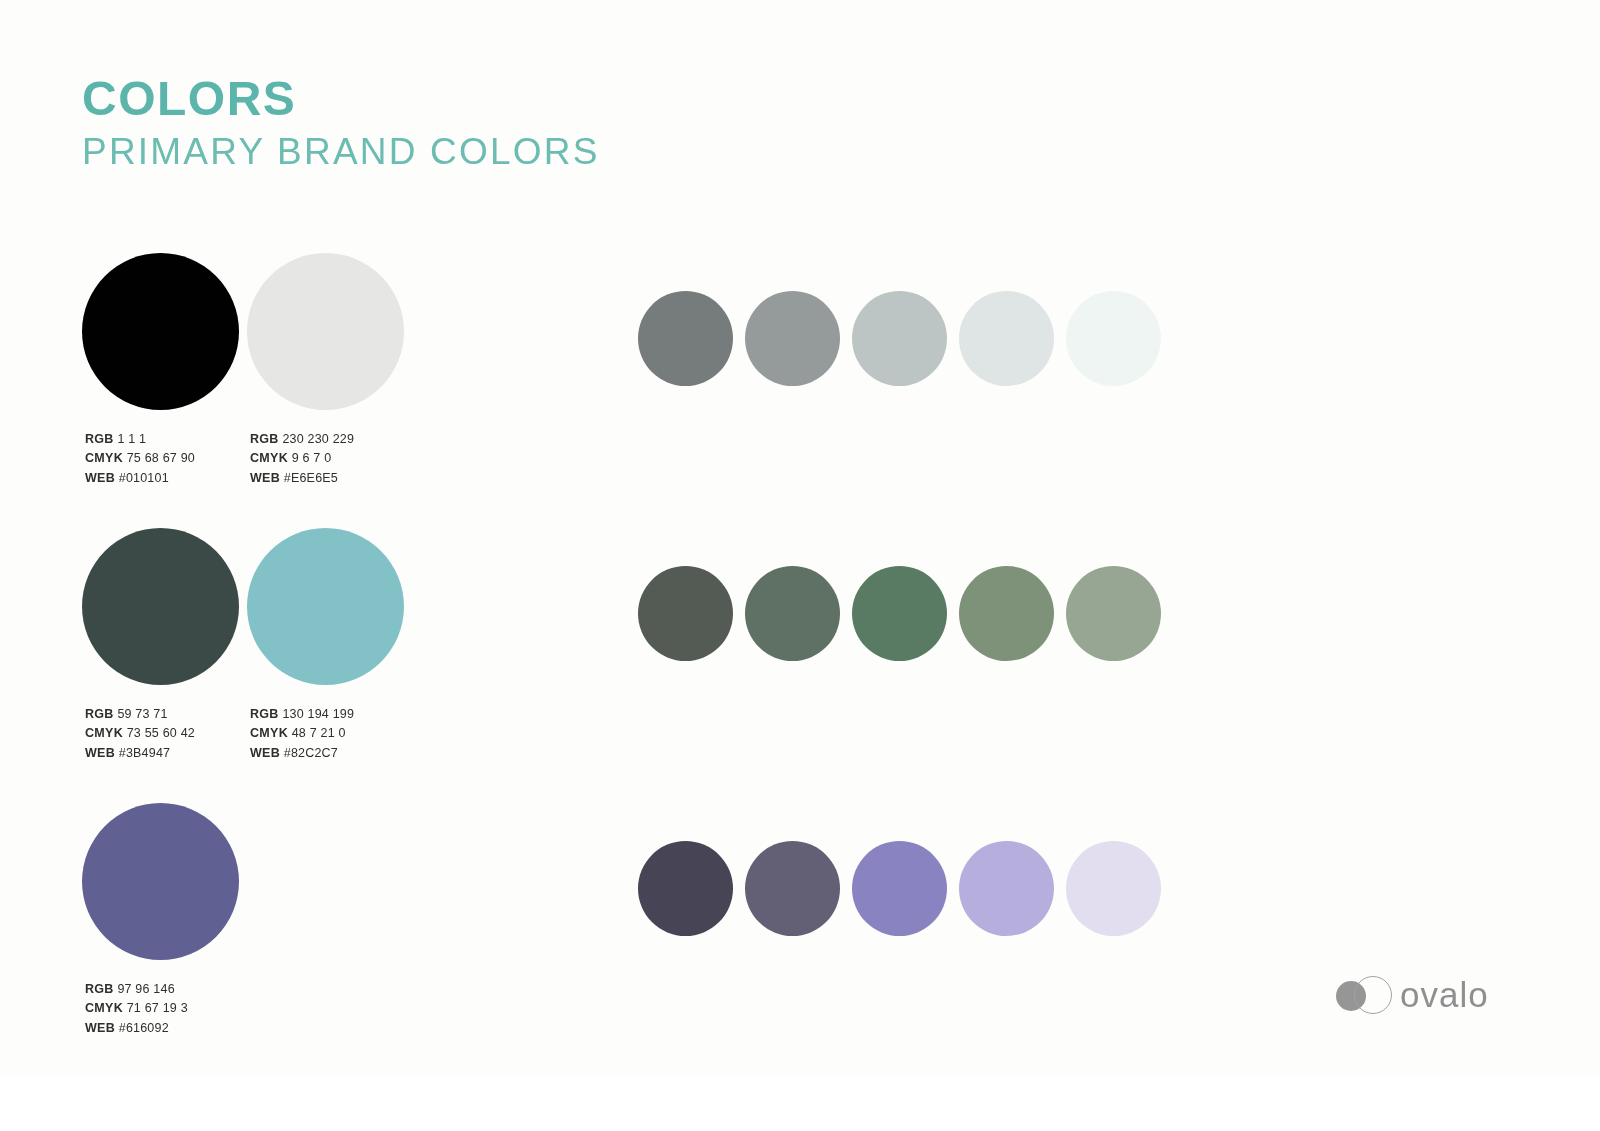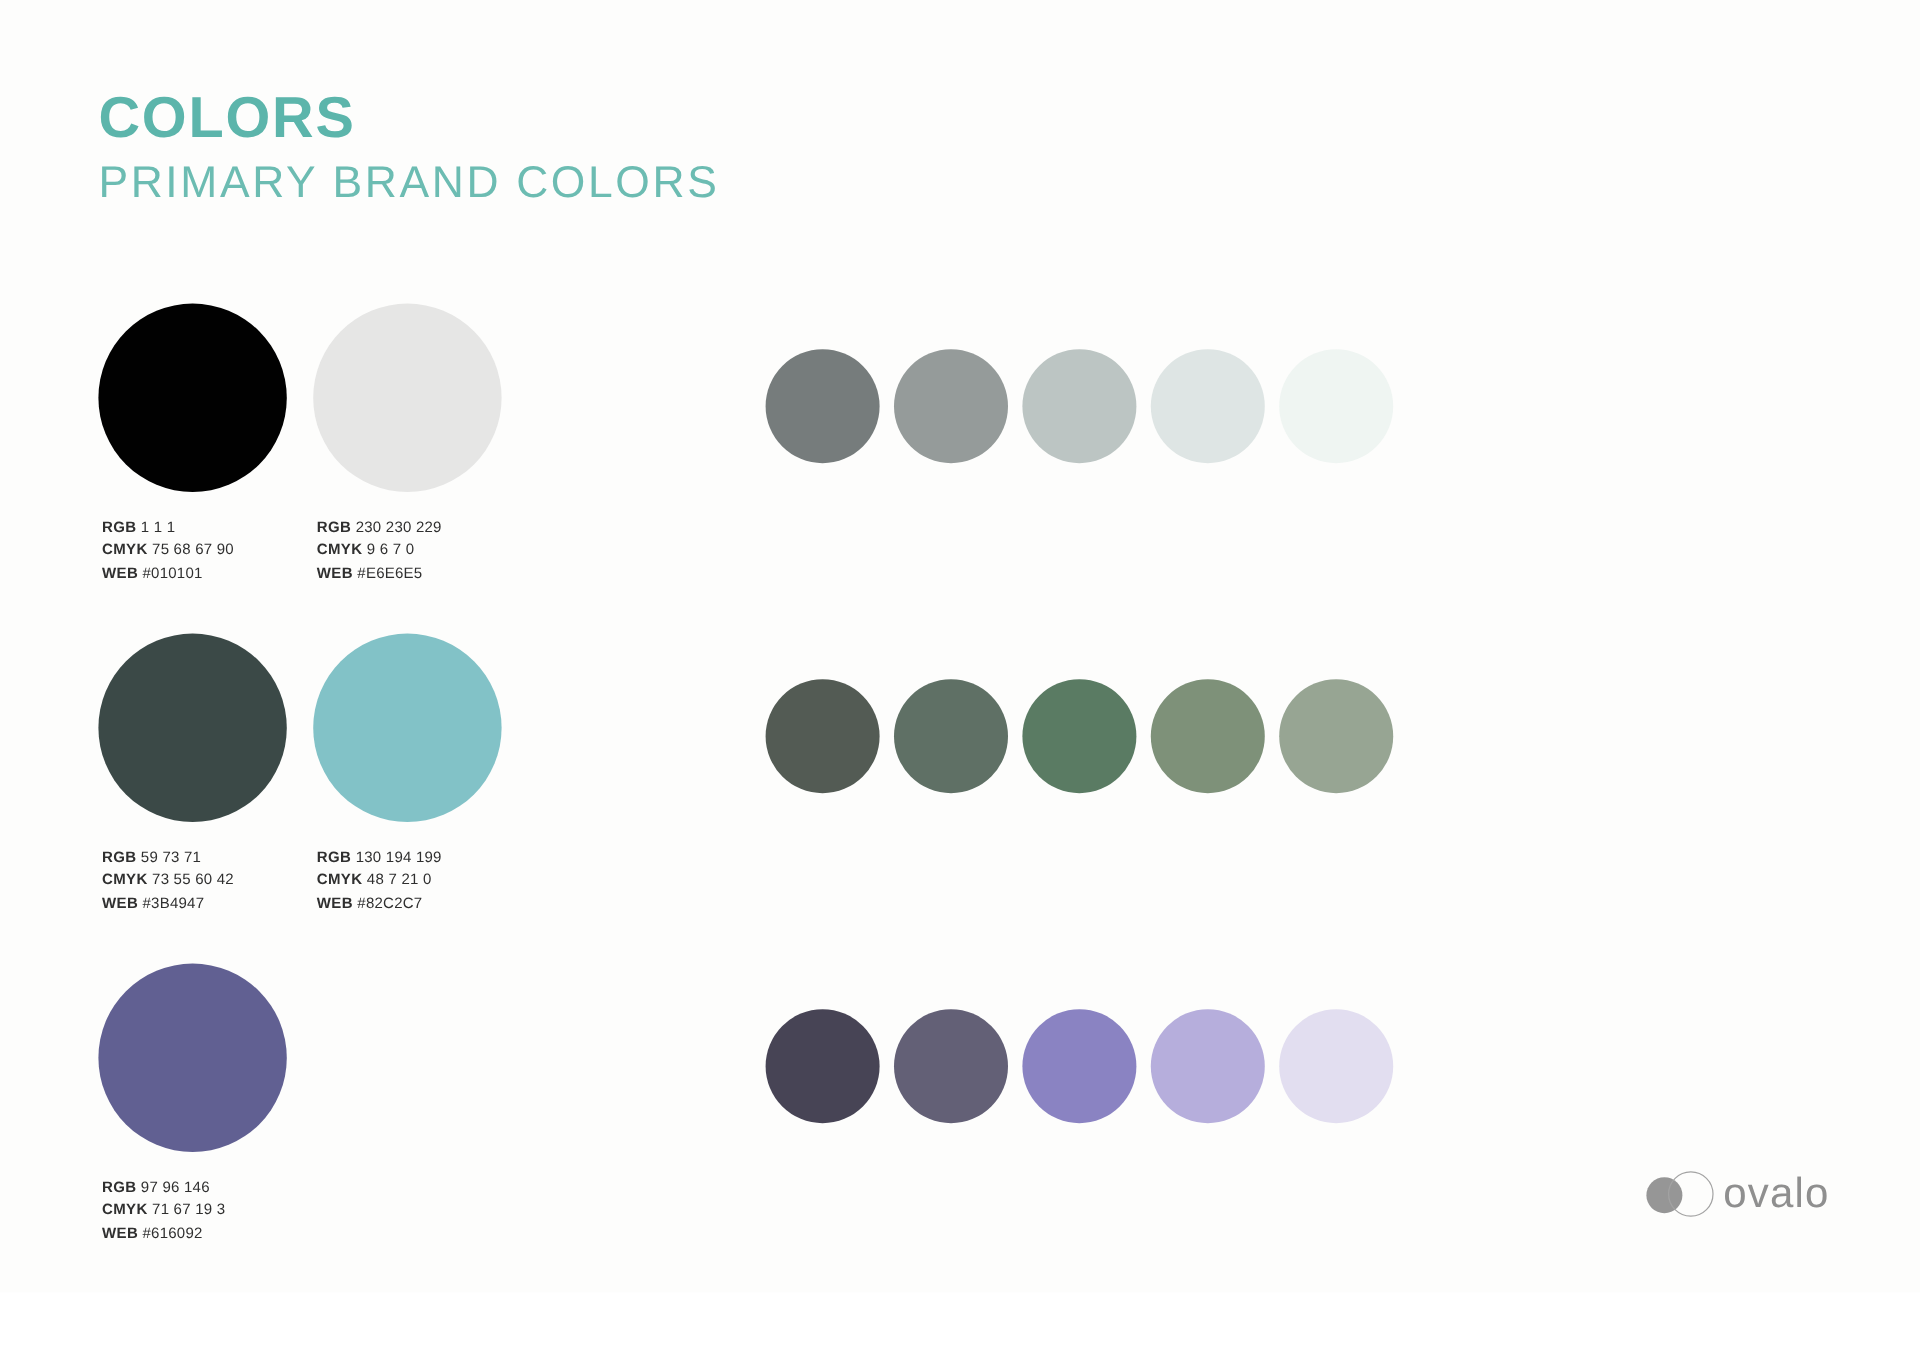--- a/index.html
+++ b/index.html
@@ -50,21 +50,21 @@
   .row-1 { top: 253px; }
   .row-2 { top: 528px; }
   .row-3 { top: 803px; }
 
   
   .big-group {
     position: absolute;
     left: 82px;
     top: 0;
     display: flex;
-    gap: 16px;
+    gap: 2px;
   }
   .big-cell {
     width: 163px;
     position: relative;
   }
   .big-circle {
     width: 157px;
     height: 157px;
     border-radius: 50%;
   }
@@ -99,21 +99,21 @@
   .small-cell { width: 107px; }
   .small-circle {
     width: 95px;
     height: 95px;
     border-radius: 50%;
   }
 
   
   .logo {
     position: absolute;
-    left: 1372px;
+    left: 1336px;
     top: 972px;
     display: flex;
     align-items: center;
   }
   .logo-mark {
     position: relative;
     width: 58px;
     height: 46px;
   }
   .logo-filled {

